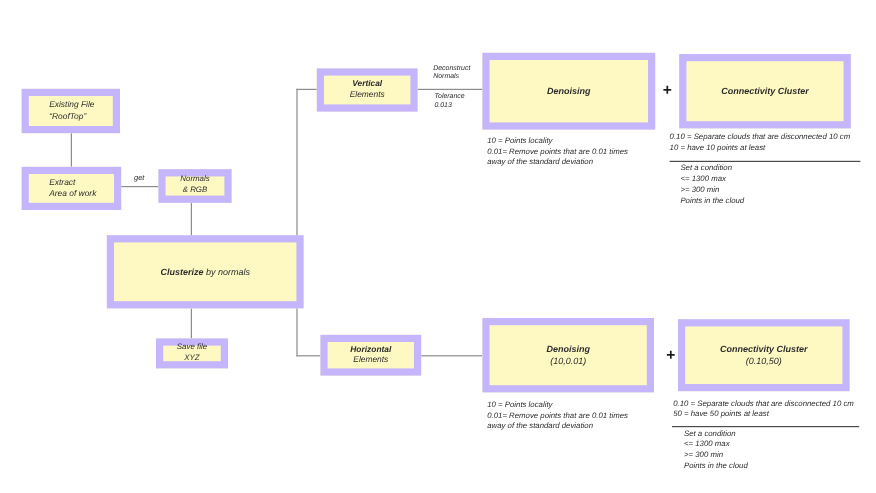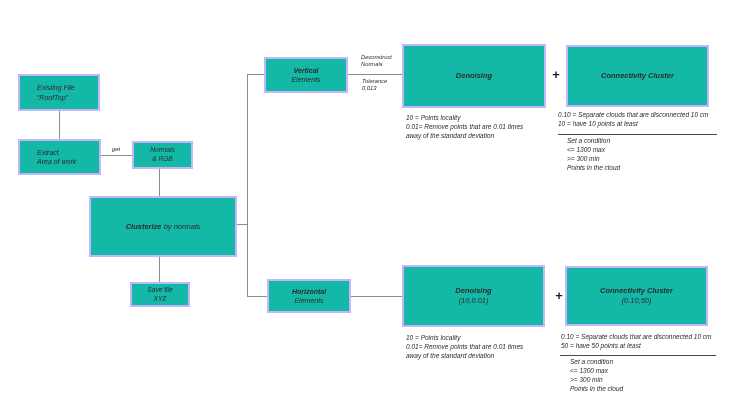--- a/index.html
+++ b/index.html
@@ -2,21 +2,21 @@
 <html><head>
 <meta charset="utf-8">
 <style>
   html,body{margin:0;padding:0;background:#ffffff;}
   .canvas{
     position:relative;width:730px;height:411px;background:#ffffff;
     font-family:"Liberation Sans",sans-serif;font-style:italic;color:#2b2b2b;
     overflow:hidden;
   }
   .box{
-    position:absolute;border:2px solid #c4b5fd;background:#14b8a6;
+    position:absolute;border:6px solid #c4b5fd;background:#fef9c3;
     display:flex;flex-direction:column;justify-content:center;align-items:center;
     text-align:center;line-height:1.3;font-size:7px;box-sizing:border-box;
   }
   .box.left{align-items:flex-start;text-align:left;padding-left:17px;}
   .box.big{font-size:7.5px;}
   .box.sm{font-size:6.6px;line-height:1.35;}
   .b{font-weight:bold;}
   .hline,.vline,.rule{position:absolute;background:#8c8c8c;}
   .hline{height:1px;}
   .vline{width:1px;}
@@ -55,21 +55,21 @@
     <div>Area of work</div>
   </div>
 
   <div class="getlbl" style="left:104px;top:145px;width:24px;">get</div>
 
   <div class="box sm" style="left:132px;top:141px;width:61px;height:28px;">
     <div>Normals</div>
     <div>&amp; RGB</div>
   </div>
 
-  <div class="box big" style="left:89px;top:196px;width:148px;height:61px;">
+  <div class="box big" style="left:89px;top:196px;width:164px;height:61px;">
     <div><span class="b">Clusterize</span><span> by normals</span></div>
   </div>
 
   <div class="box sm" style="left:130px;top:282px;width:60px;height:25px;">
     <div>Save file</div>
     <div>XYZ</div>
   </div>
 
   <div class="box" style="left:264px;top:57px;width:84px;height:36px;">
     <div class="b">Vertical</div>

